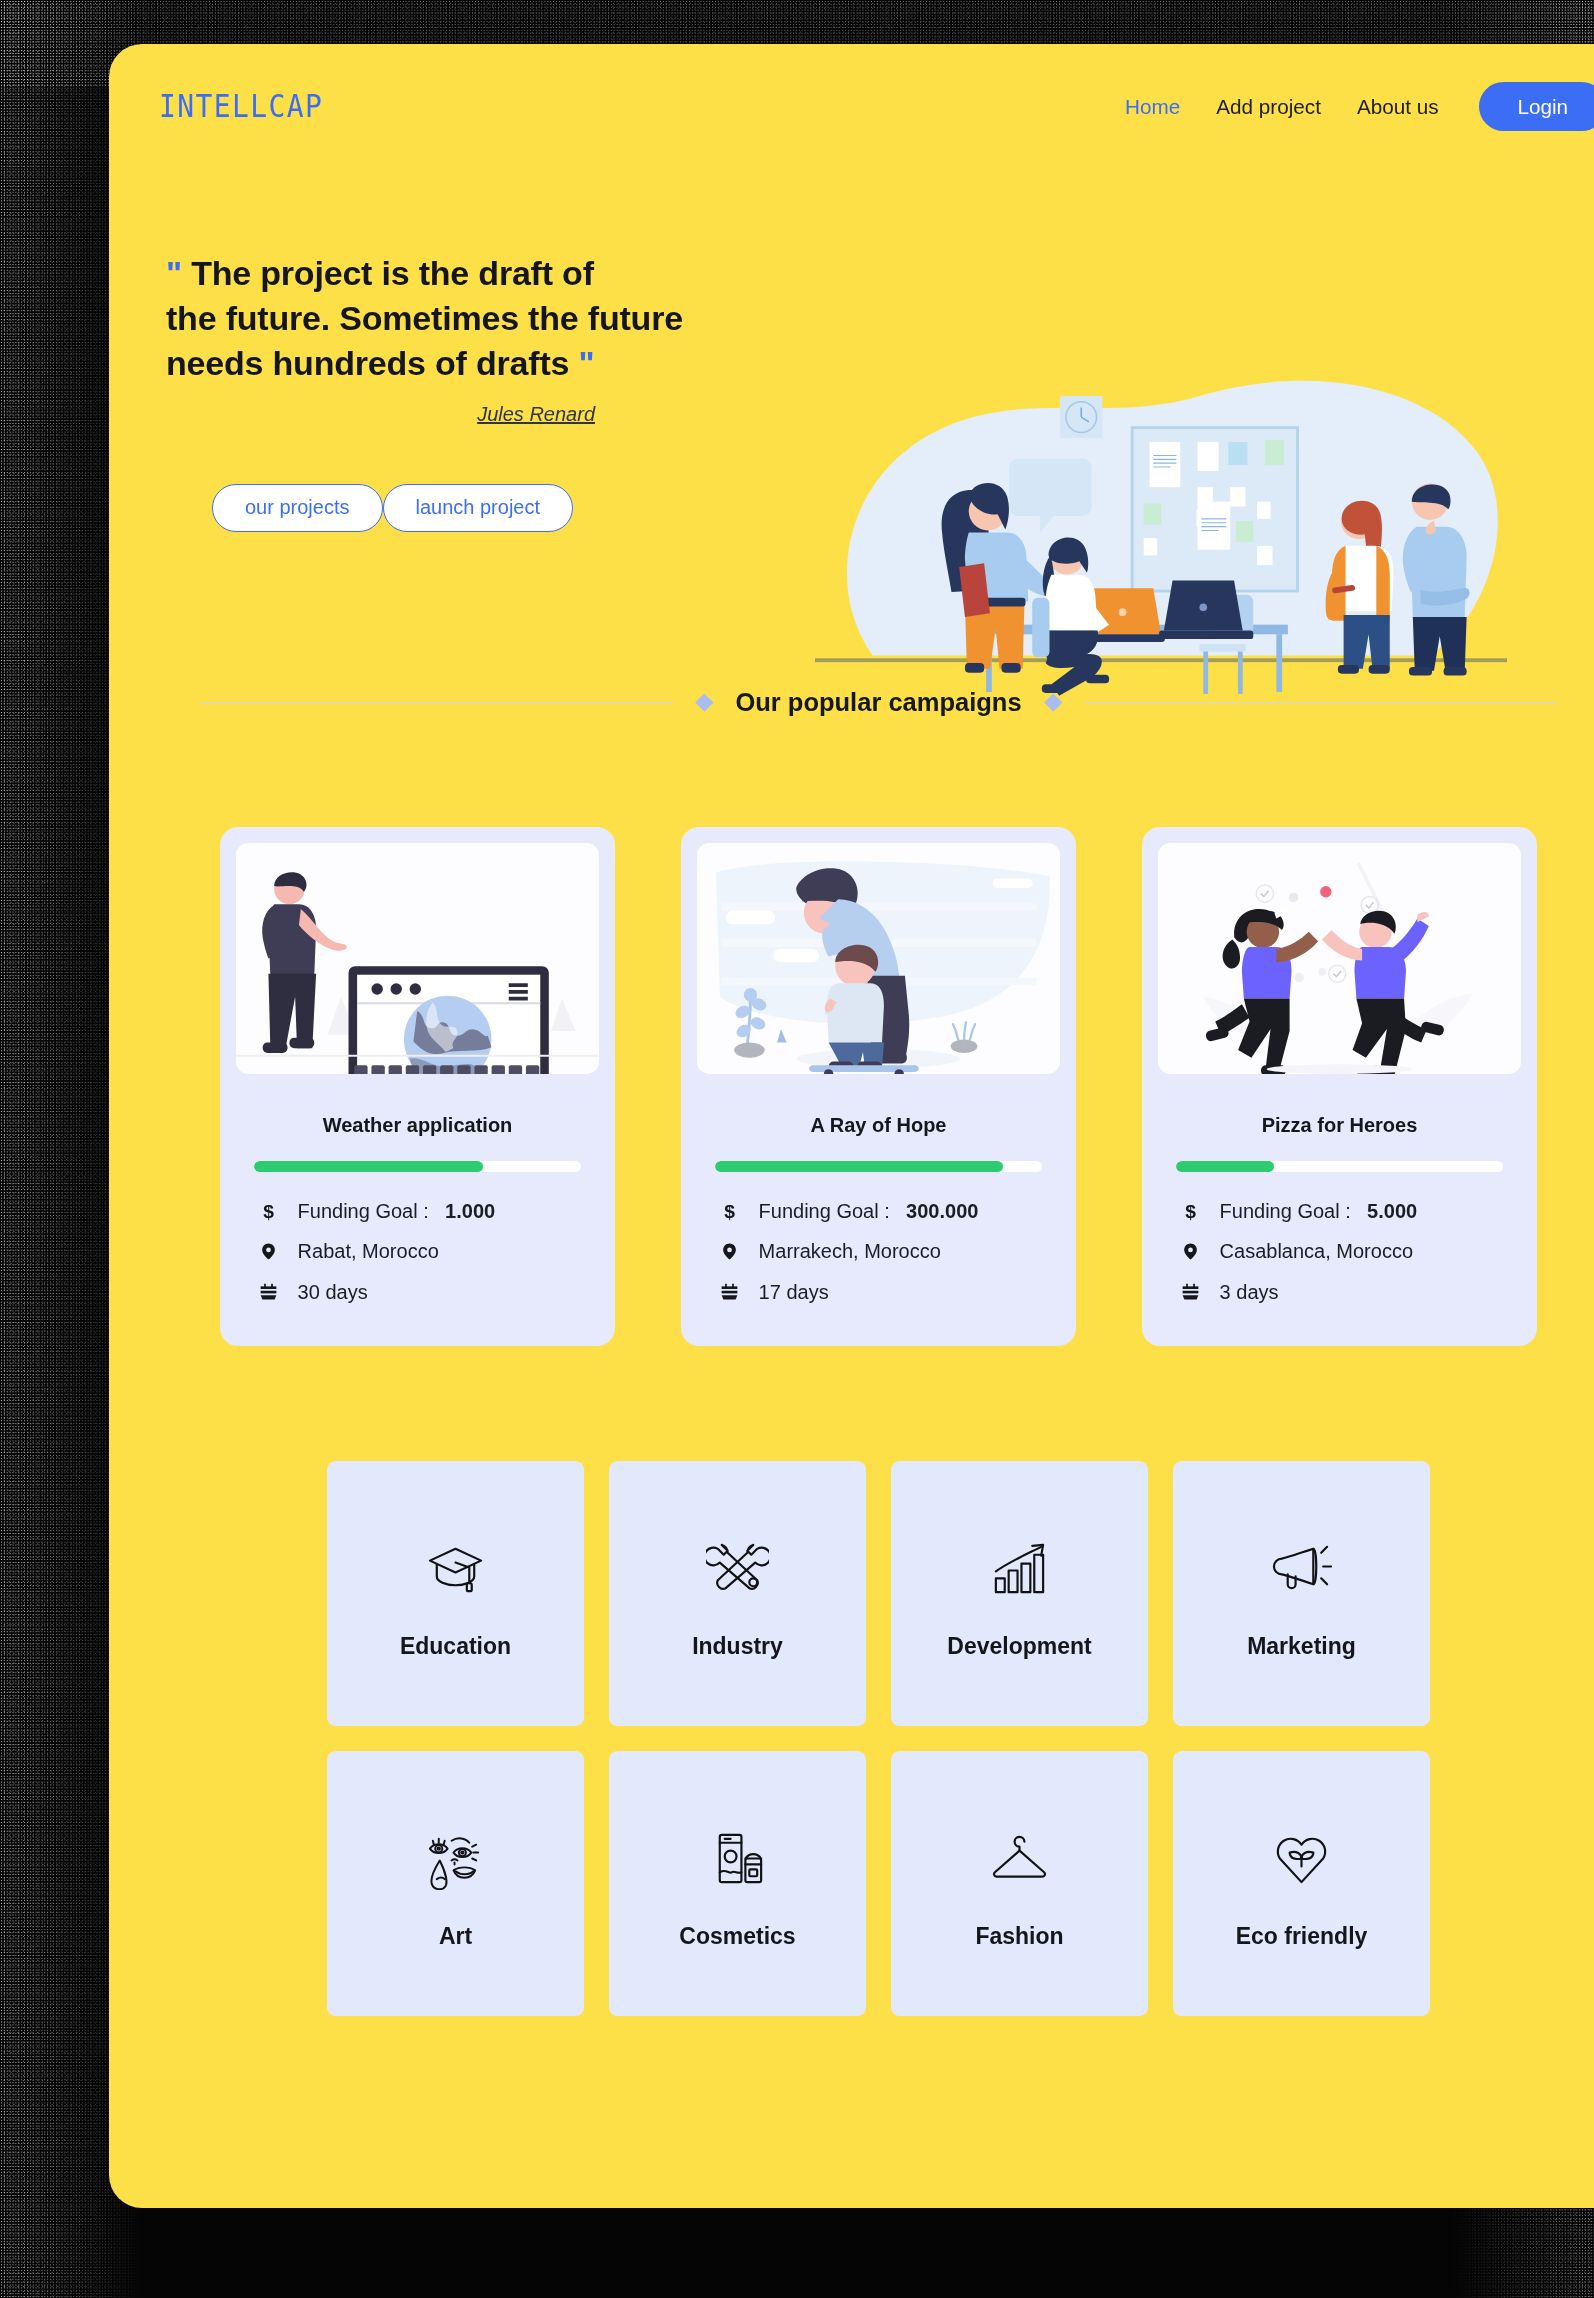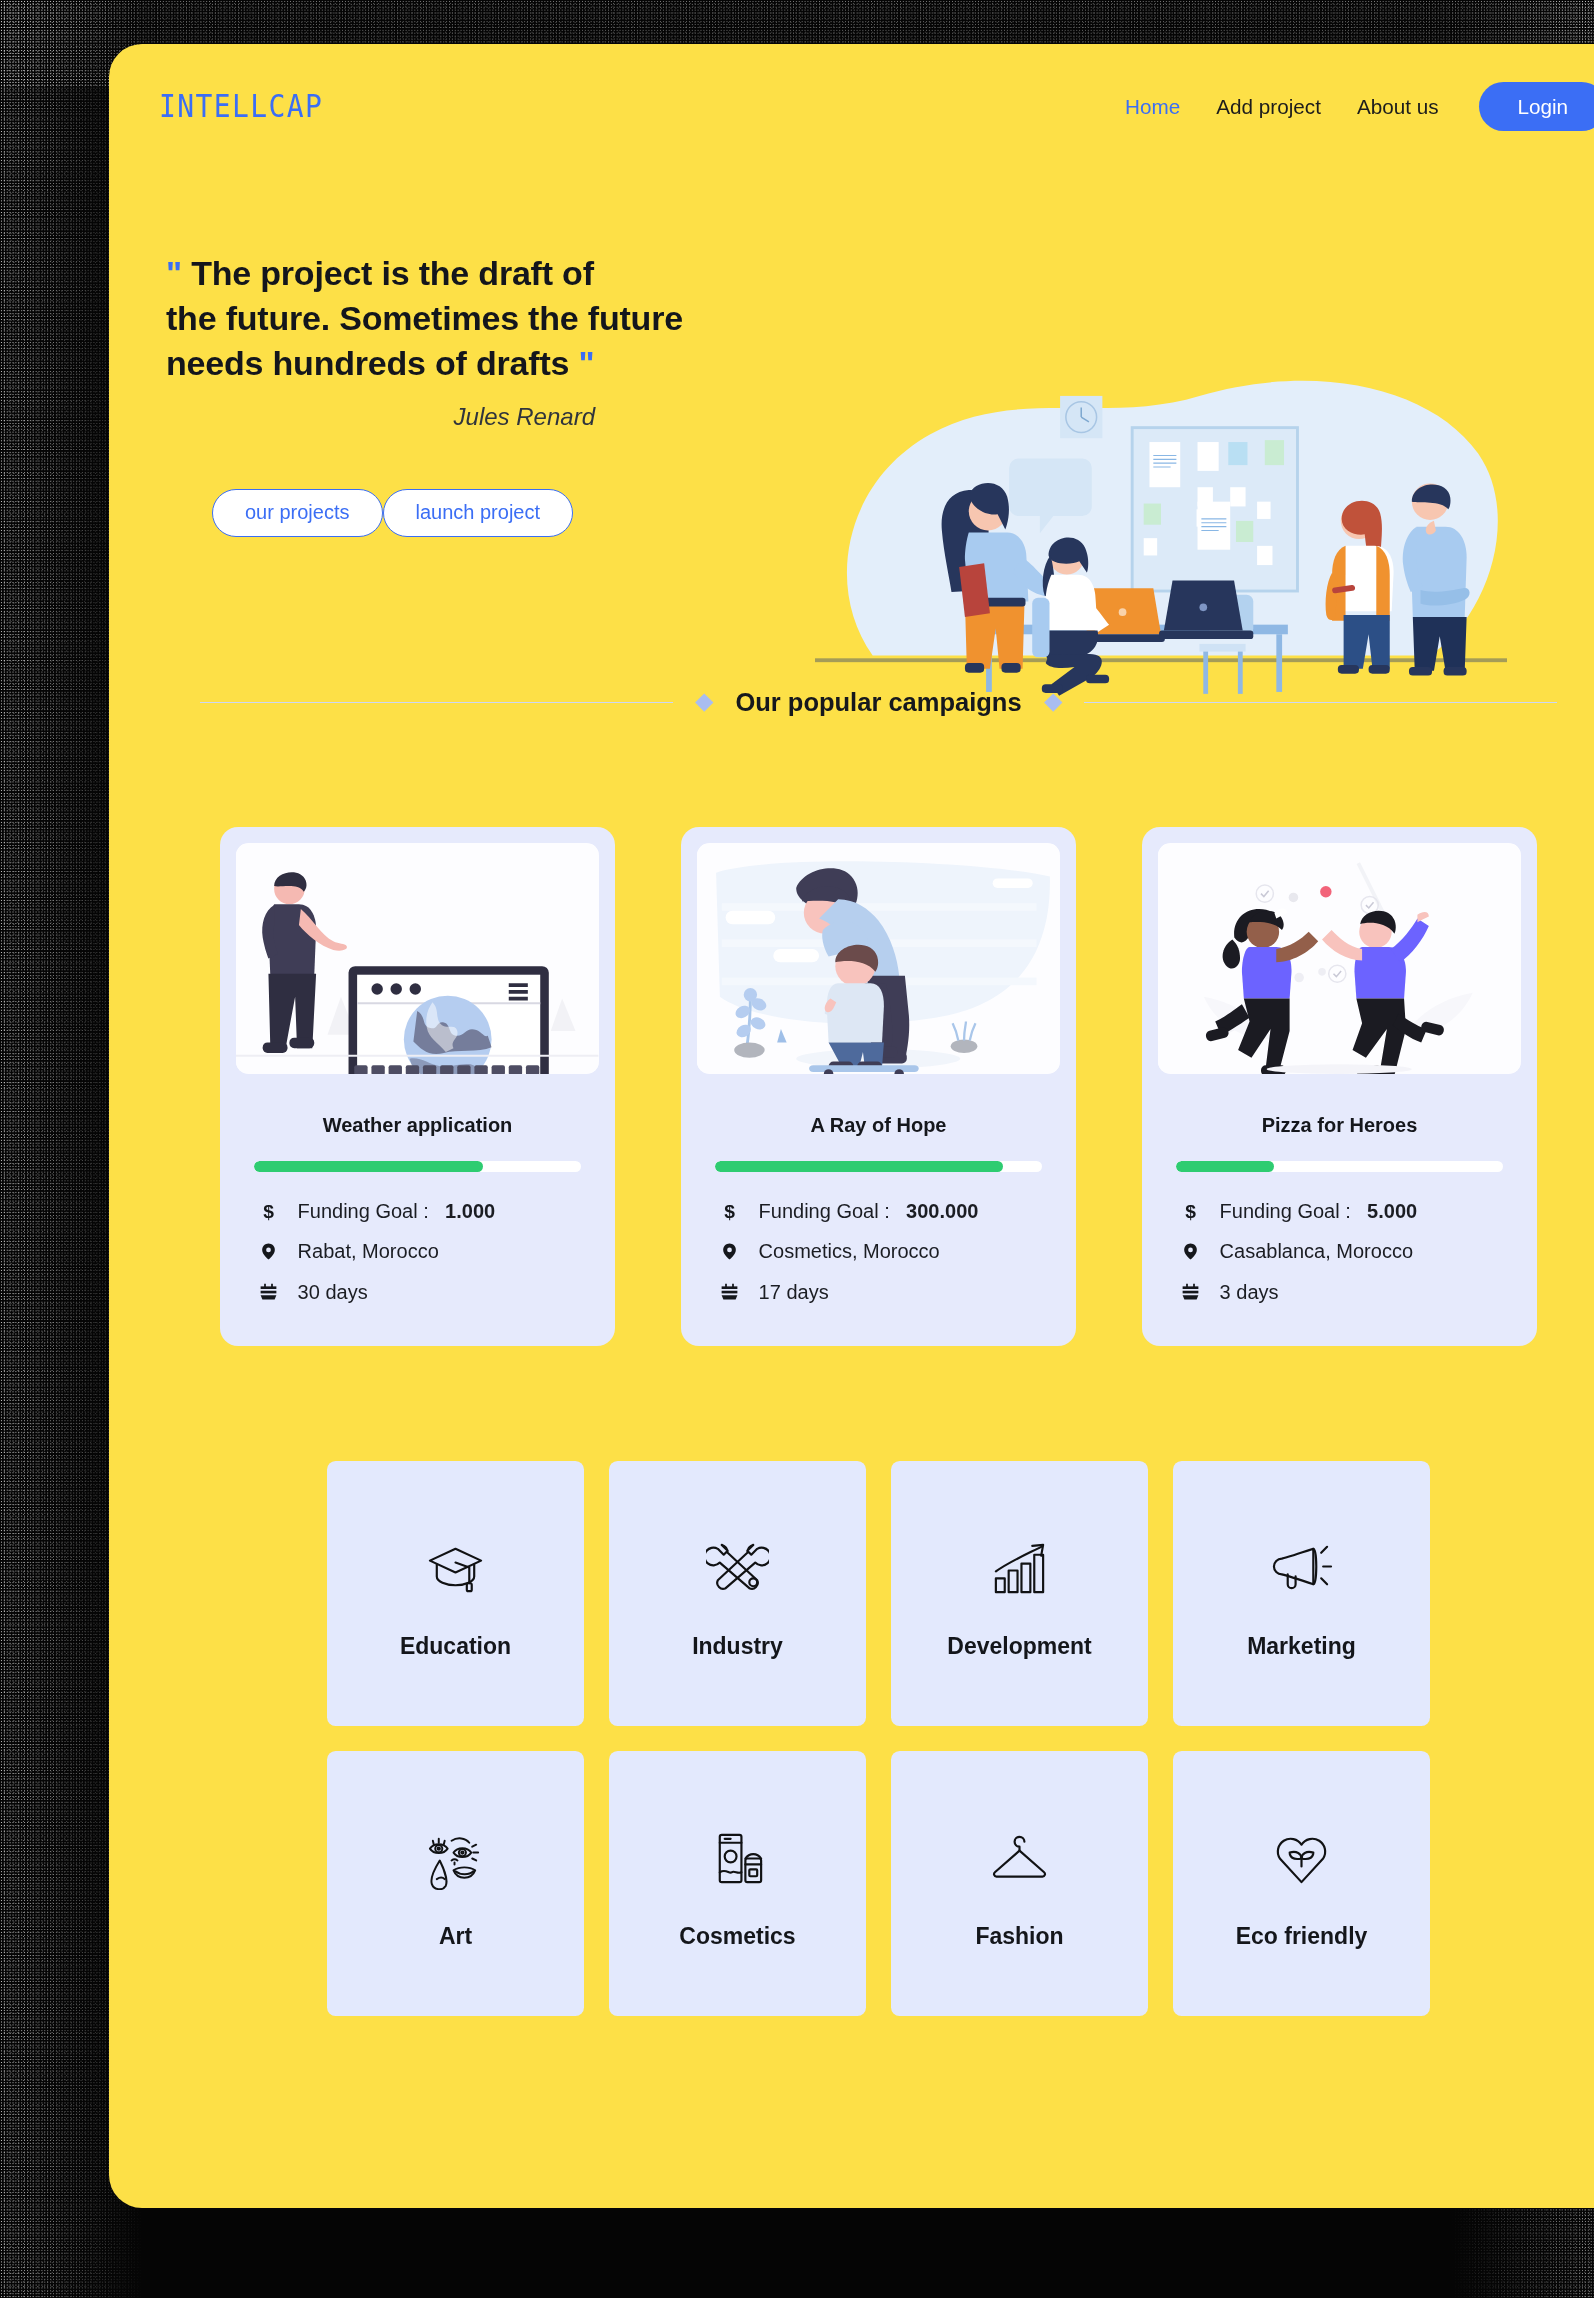--- a/index.html
+++ b/index.html
@@ -107,23 +107,24 @@
     line-height: 1.33;
     color: #14161c;
     font-weight: 700;
     letter-spacing: -0.2px;
   }
   .qmark { color: #3b6ef5; font-weight: 700; }
   .author {
     margin-top: 16.3px;
     text-align: right;
     padding-right: 110px;
-    font-size: 24px;
+    font-size: 20px;
     font-style: italic;
     color: #30343c;
+    text-decoration: underline;
   }
   .hero-btns {
     display: flex;
     margin-top: 58px;
     padding-left: 46px;
   }
   .ghost-btn {
     background: #fff;
     border: 1.5px solid #3b6ef5;
     color: #3b6ef5;
@@ -559,21 +560,21 @@
             <span>Funding Goal :</span>
             <b>300.000</b>
           </div>
           <div class="meta-row">
             <span class="mi">
               <svg viewBox="0 0 24 24" width="19" height="19">
                   <path d="M12 2 C7.6 2 4 5.6 4 10 c0 6 8 12 8 12 s8 -6 8 -12 c0 -4.4 -3.6 -8 -8 -8 z" fill="#15171c"></path>
                   <circle cx="12" cy="10" r="3" fill="#e6eafc"></circle>
                 </svg>
             </span>
-            <span>Cosmetics, Morocco</span>
+            <span>Marrakech, Morocco</span>
           </div>
           <div class="meta-row">
             <span class="mi">
               <svg viewBox="0 0 24 24" width="21" height="21">
                   <rect x="3" y="5" width="18" height="3" fill="#15171c"></rect>
                   <rect x="3" y="10" width="18" height="3" fill="#15171c"></rect>
                   <path d="M3 15 h18 l-2 5 H5 z" fill="#15171c"></path>
                   <rect x="7" y="2" width="2" height="4" fill="#15171c"></rect>
                   <rect x="15" y="2" width="2" height="4" fill="#15171c"></rect>
                 </svg>

